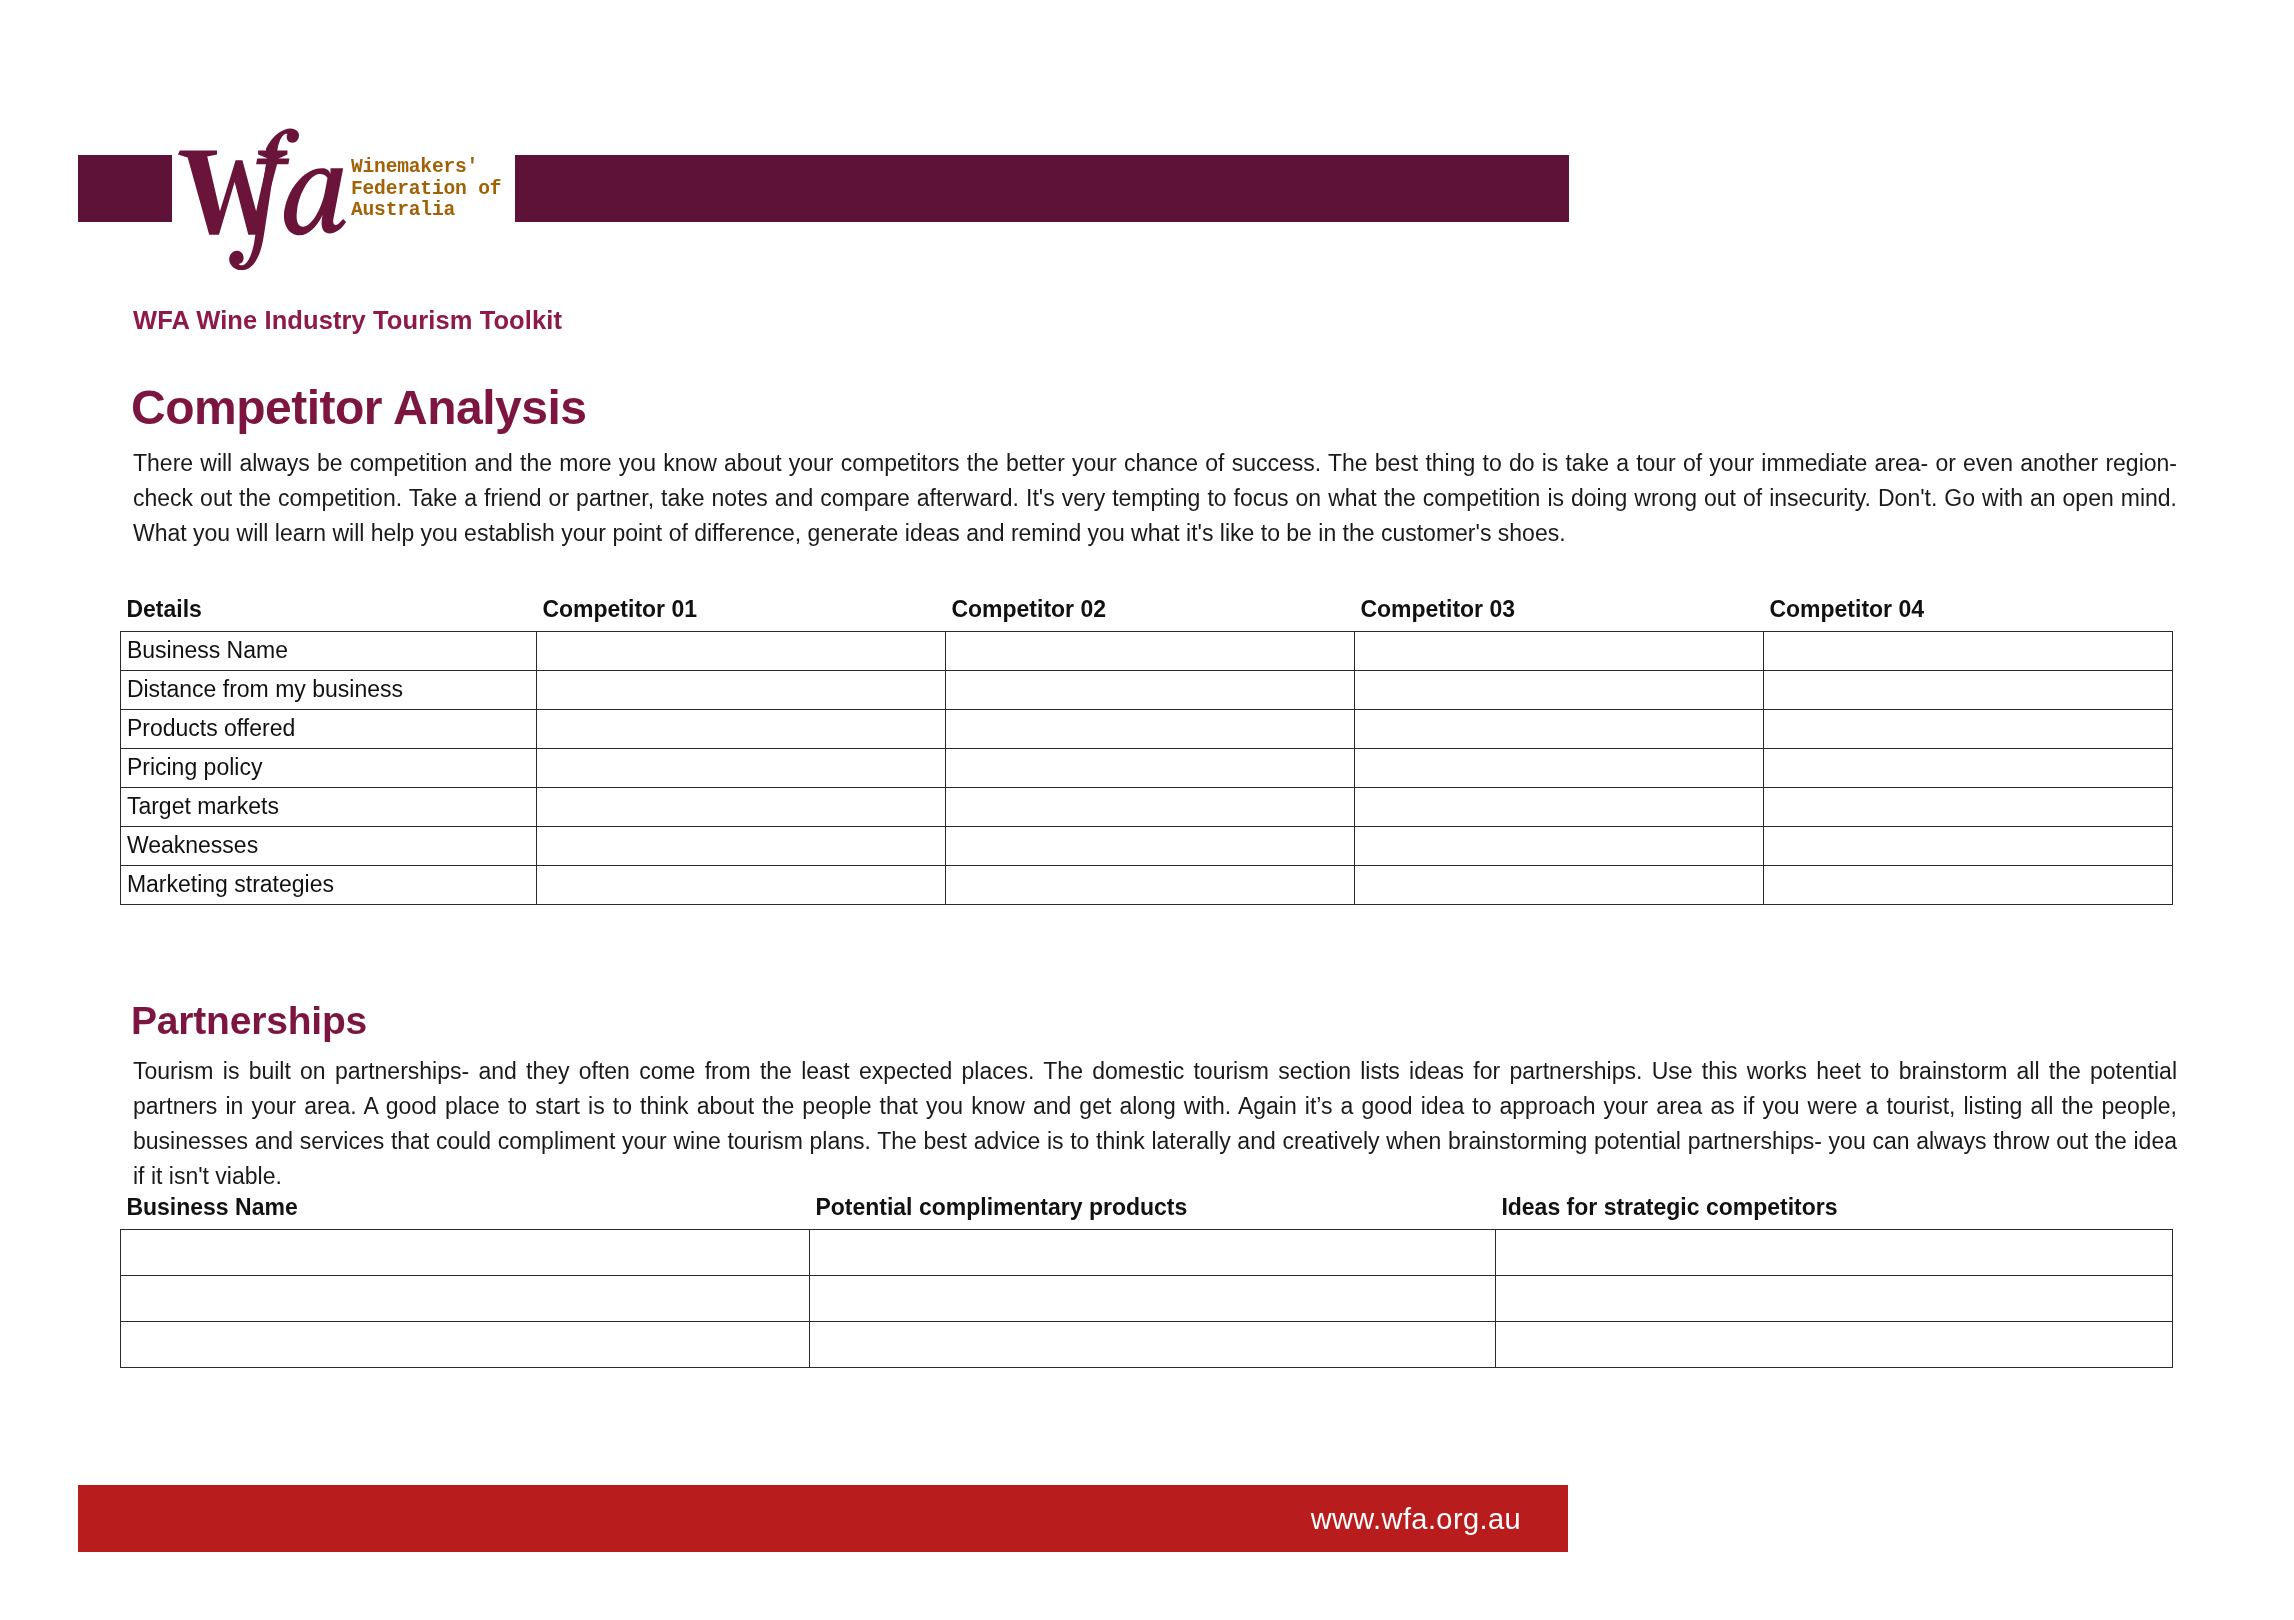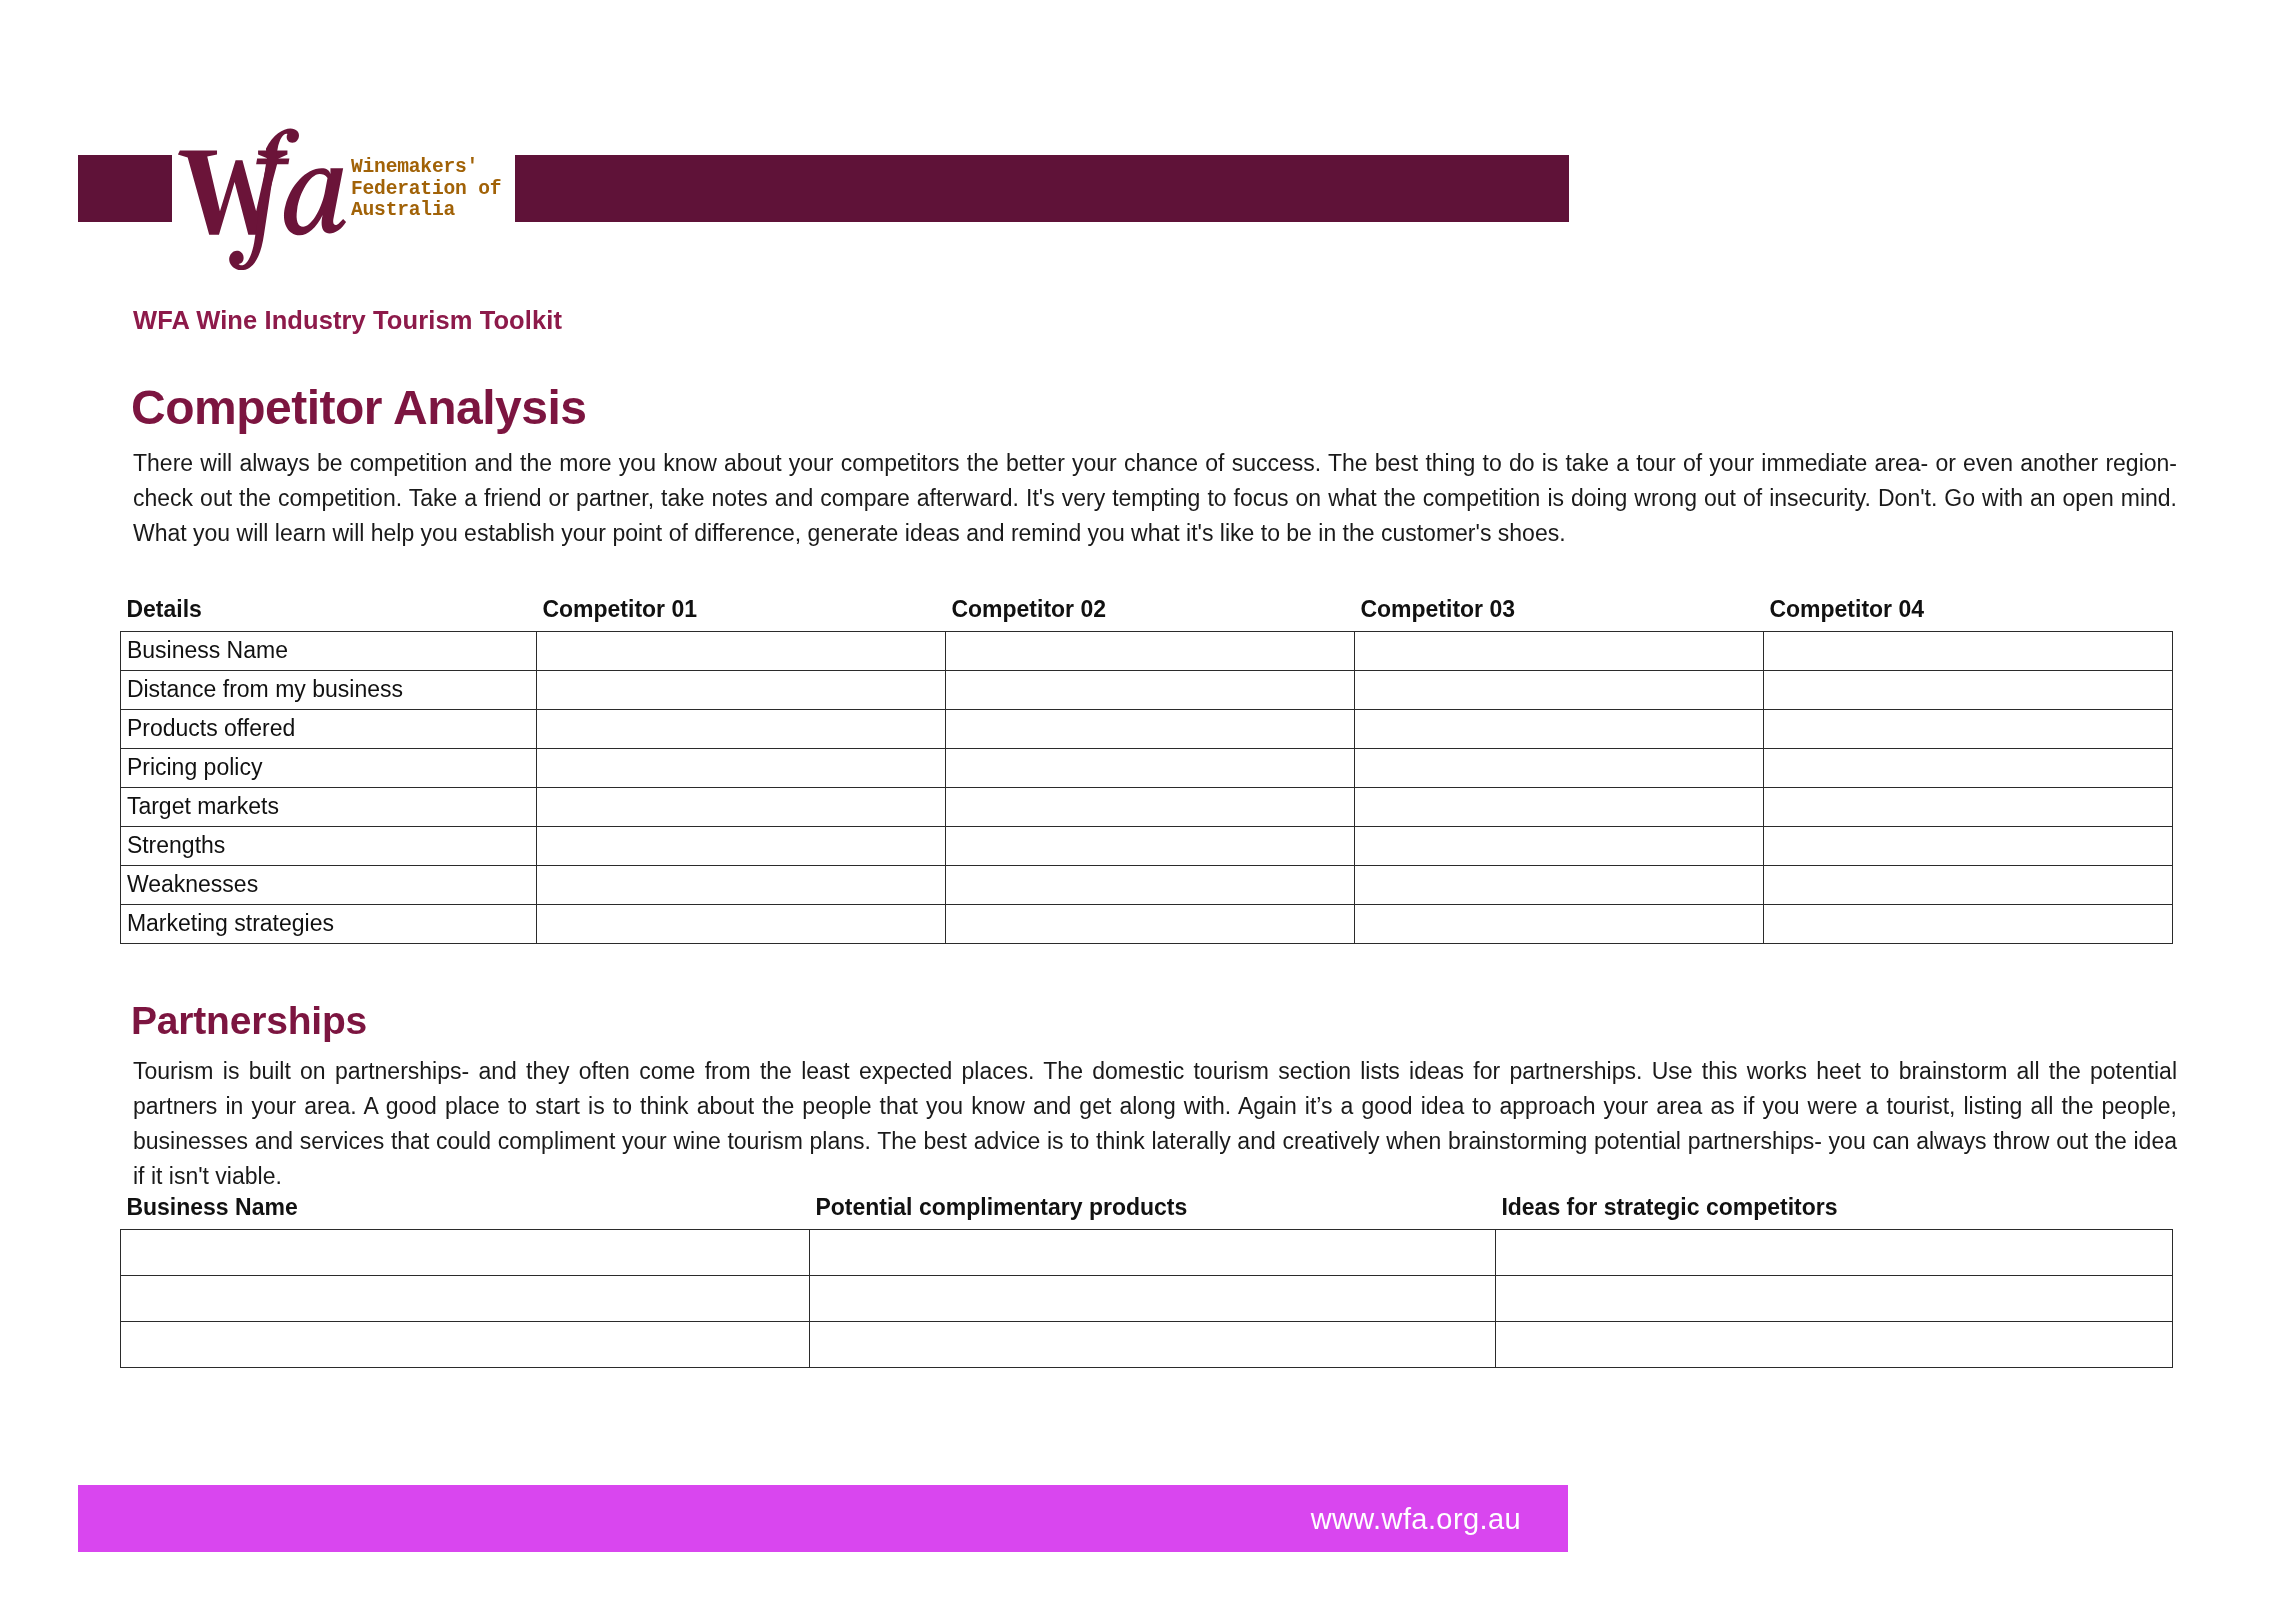--- a/index.html
+++ b/index.html
@@ -154,21 +154,21 @@
   #partnership-table col.p-c { width: 677px; }
   #partnership-table td { height: 41px; }
 
   
   #footer-bar {
     position: absolute;
     left: 78px;
     top: 1485px;
     width: 1490px;
     height: 67px;
-    background: #d946ef;
+    background: #b91c1c;
   }
   #footer-url {
     position: absolute;
     right: 47px;
     top: 50%;
     transform: translateY(-50%);
     color: #ffffff;
     font-size: 29px;
     letter-spacing: 0.4px;
   }
@@ -255,27 +255,20 @@
         <td></td>
       </tr>
       <tr>
         <td class="lbl">Target markets</td>
         <td></td>
         <td></td>
         <td></td>
         <td></td>
       </tr>
       <tr>
-        <td class="lbl">Strengths</td>
-        <td></td>
-        <td></td>
-        <td></td>
-        <td></td>
-      </tr>
-      <tr>
         <td class="lbl">Weaknesses</td>
         <td></td>
         <td></td>
         <td></td>
         <td></td>
       </tr>
       <tr>
         <td class="lbl">Marketing strategies</td>
         <td></td>
         <td></td>

